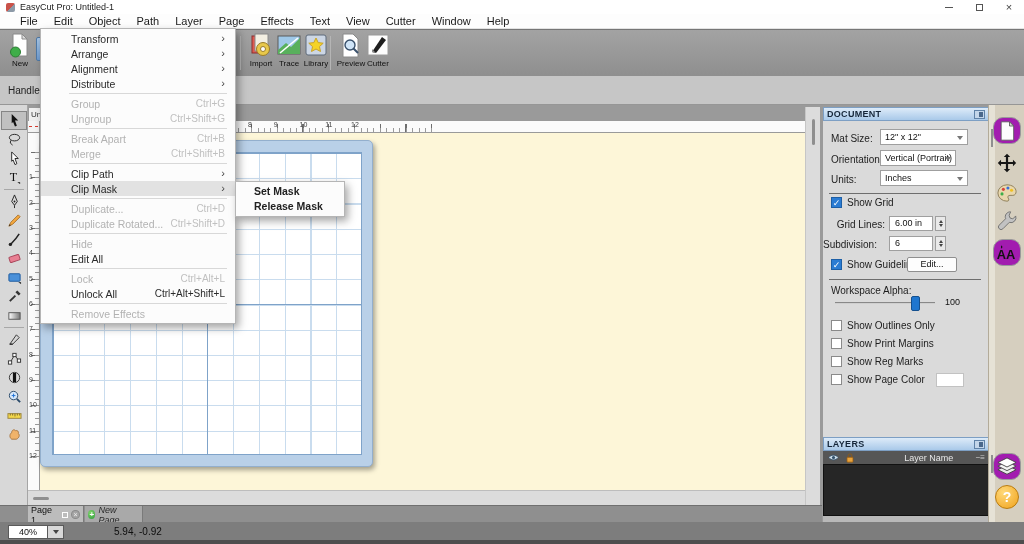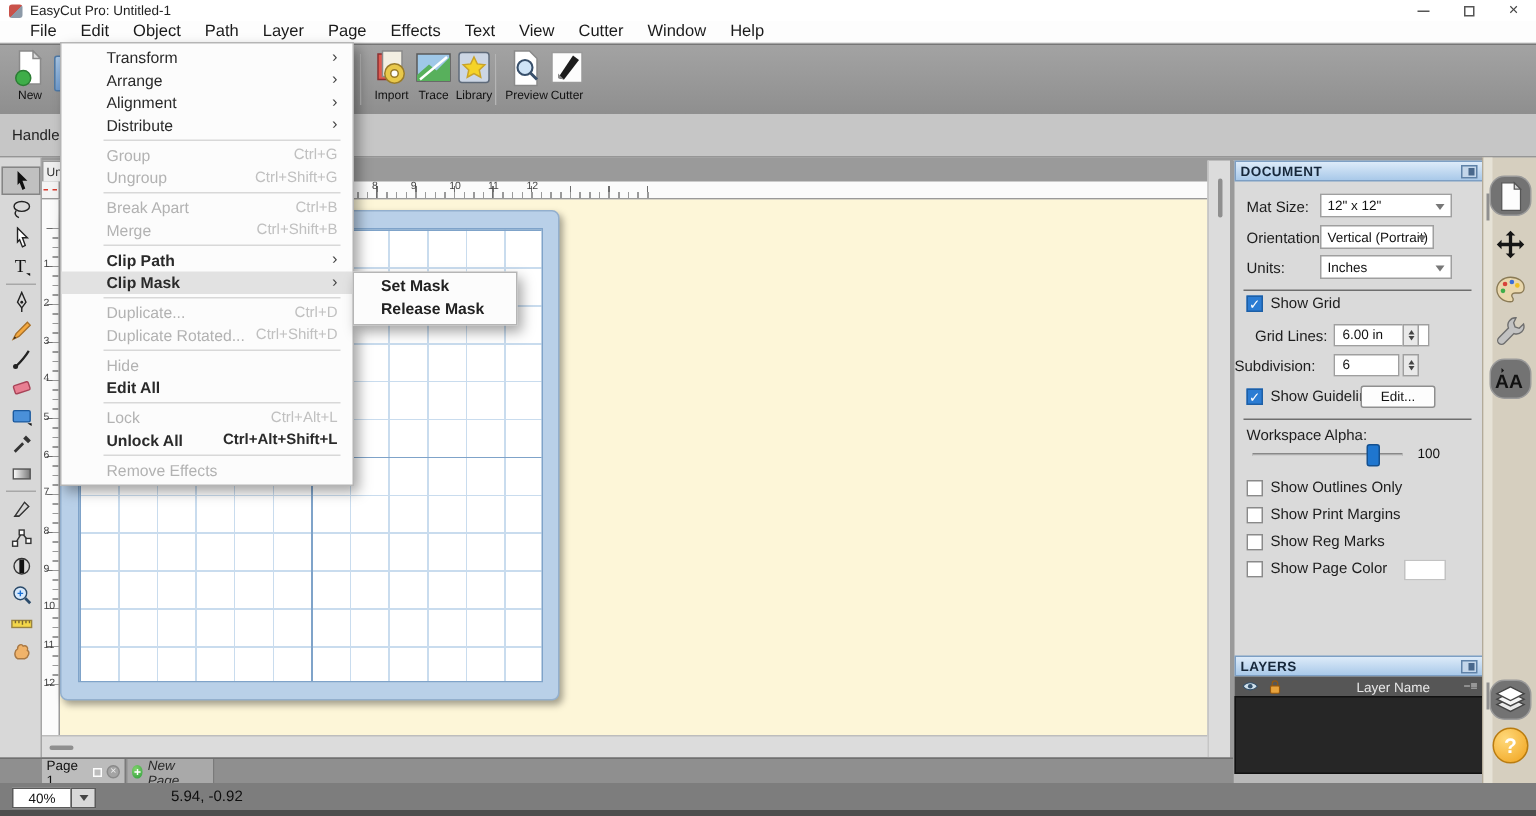--- a/index.html
+++ b/index.html
@@ -103,31 +103,31 @@
   #layerheadrow{position:absolute;left:0;top:344px;width:166px;height:13px;background:#565656;display:flex;align-items:center;font-size:9px;color:#e8e8e8;gap:4px;padding:0 4px}
   #layername{flex:1;text-align:center;padding-left:26px}
   #layerbody{position:absolute;left:0;top:357px;width:166px;height:52px;background:#262626;border:1px solid #111}
   #layerfoot{position:absolute;left:0;top:409px;width:166px;height:6px;background:#b9b9b9}
 
   
   #beigestrip{position:absolute;left:988px;top:105px;width:36px;height:417px;background:#d6cfbf;border-left:1px solid #b3ab99}
   #beigescroll{position:absolute;left:0;top:0;width:6px;height:417px;background:#e6e2d6}
   .bthumb{position:absolute;left:2px;width:2px;height:18px;background:#8f8f8f}
   .rbtn{position:absolute;left:4px;width:28px;height:27px;display:flex;align-items:center;justify-content:center}
-  .rbtn.activepanel{background:#737373;border:1px solid #9a9a9a;border-radius:10px}
+  .rbtn.activepanel{background:#a21caf;border:1px solid #9a9a9a;border-radius:10px}
   #helpbtn{border-radius:50%;width:24px;height:24px;left:6px;background:radial-gradient(circle at 35% 30%,#ffd97a,#f0a21c);border:1px solid #b97c10;color:#fff;font-weight:bold;font-size:14px}
 
   
   #objectmenu{position:absolute;left:40px;top:28px;width:196px;background:#fcfcfc;border:1px solid #b5b5b5;box-shadow:3px 4px 8px rgba(0,0,0,.35);z-index:50;padding:2px 0}
   .mrow{height:15px;display:flex;align-items:center;padding:0 10px 0 30px;font-size:10.5px;color:#2a2a2a}
   .mrow .mlab{flex:1;white-space:nowrap}
   .mrow .msc{font-size:10px;color:#2a2a2a}
   .mrow.dis{color:#b2b2b2}
   .mrow.dis .msc{color:#c0c0c0}
-  .mrow.bold .mlab,.mrow.bold .msc{font-weight:bold}
+  .mrow.bold .mlab,.mrow.bold .msc{font-weight:normal}
   .mrow.hl{background:#e2e2e2}
   .marr{margin-left:6px;color:#444;font-size:11px;line-height:11px}
   .msep{height:5px;position:relative}
   .msep::after{content:"";position:absolute;left:28px;right:8px;top:2px;border-top:1px solid #d8d8d8}
   #clipsubmenu{position:absolute;left:235px;top:181px;width:110px;background:#fcfcfc;border:1px solid #b5b5b5;box-shadow:3px 4px 8px rgba(0,0,0,.35);z-index:51;padding:2px 0}
   .smrow{height:15px;line-height:15px;padding-left:18px;font-size:10.5px;font-weight:bold;color:#222}
 </style>
 </head>
 <body>
 
@@ -410,21 +410,21 @@
     <div class="sel" style="left:57px;top:43px;width:76px"><span>Vertical (Portrait)</span></div>
     <span class="plabel" style="left:8px;top:67px">Units:</span>
     <div class="sel" style="left:57px;top:63px;width:88px"><span>Inches</span></div>
 
     <div class="hrline" style="top:86px"></div>
 
     <span class="cb checked" style="left:8px;top:90px"></span>
     <span class="plabel" style="left:24px;top:90px">Show Grid</span>
 
     <span class="plabel" style="left:0;top:112px;width:62px;text-align:right;position:absolute">Grid Lines:</span>
-    <div class="numbox" style="left:66px;top:109px;width:64px">6.00 in</div>
+    <div class="numbox" style="left:66px;top:109px;width:44px">6.00 in</div>
     <div class="spin" style="left:112px;top:109px">
         <i class="up"></i>
         <i class="dn"></i>
       </div>
 
     <span class="plabel" style="left:0;top:132px;width:62px;position:absolute">Subdivision:</span>
     <div class="numbox" style="left:66px;top:129px;width:44px">6</div>
     <div class="spin" style="left:112px;top:129px">
         <i class="up"></i>
         <i class="dn"></i>

